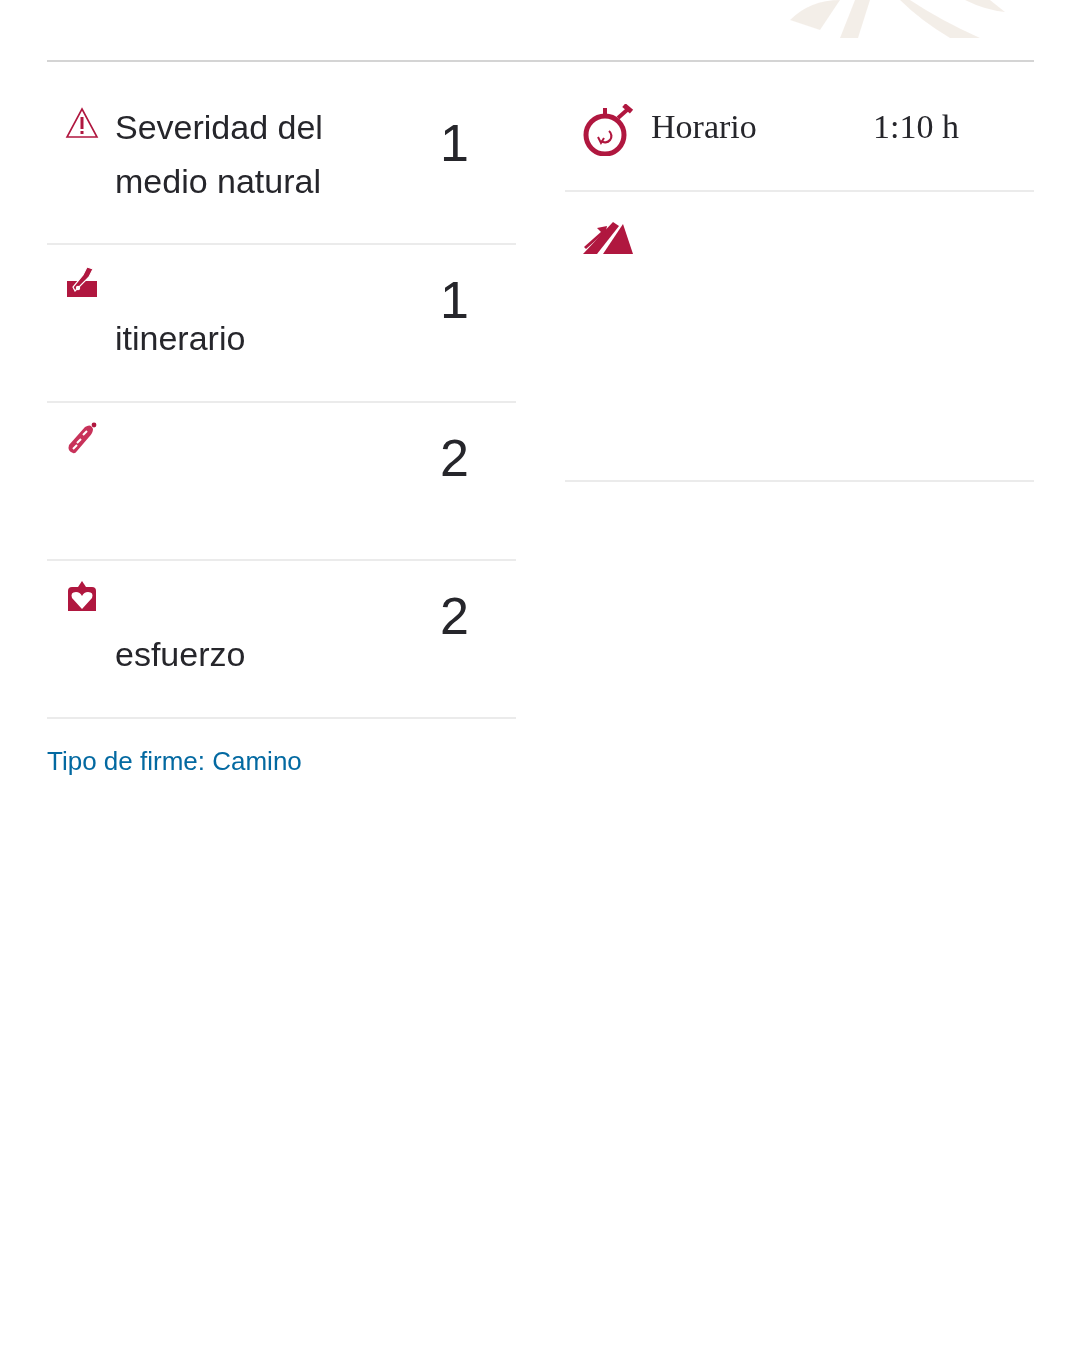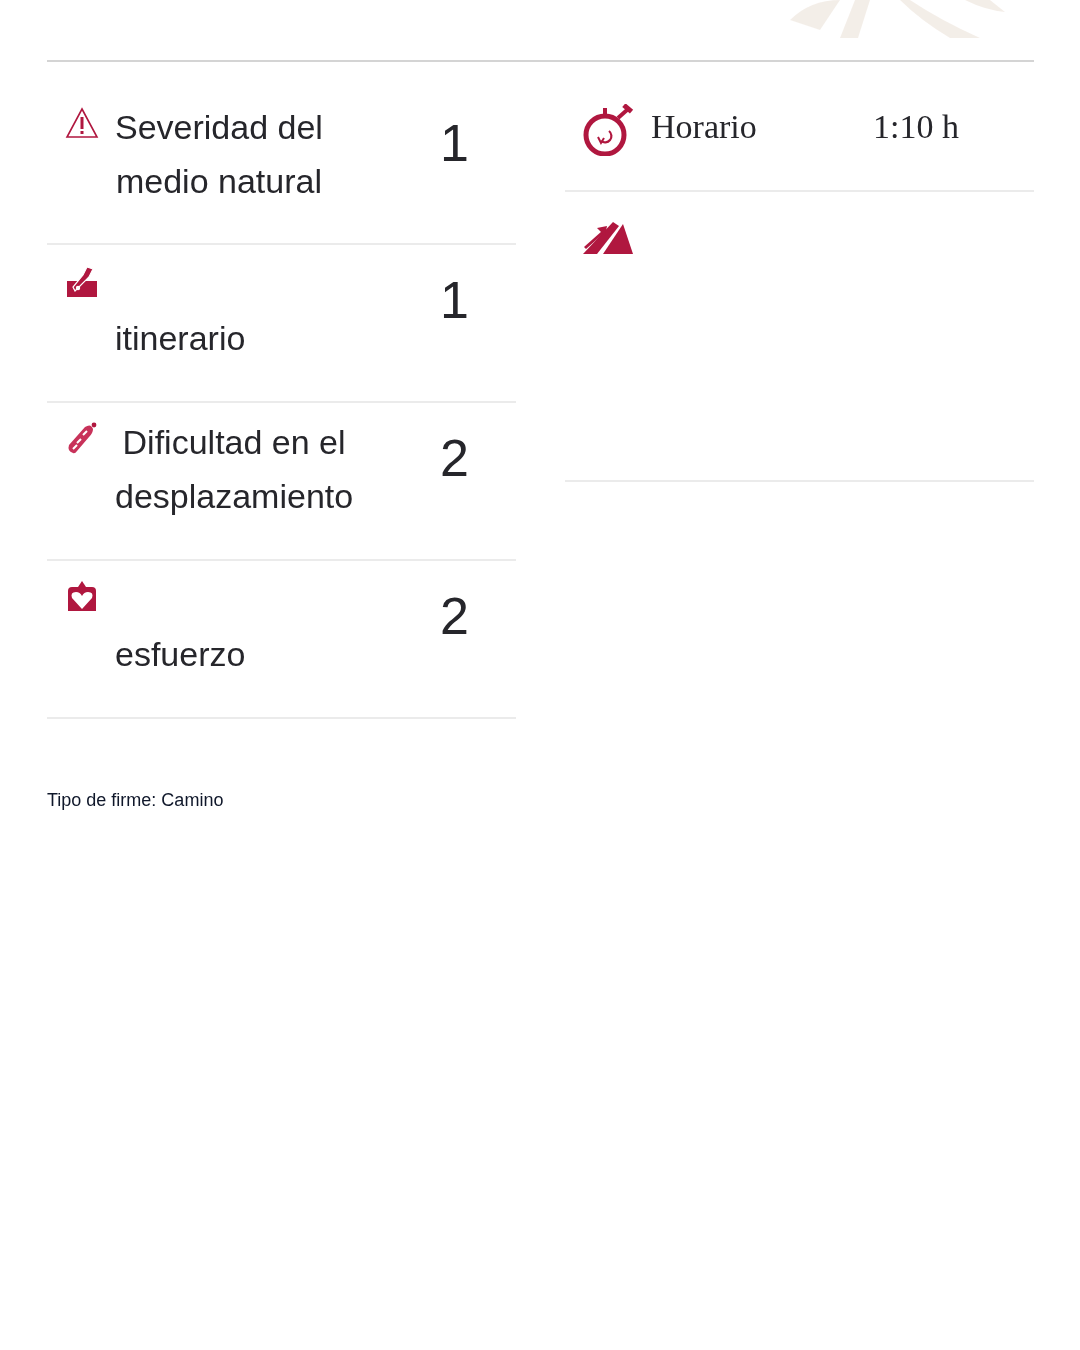--- a/index.html
+++ b/index.html
@@ -5,34 +5,34 @@
     html, body { margin: 0; padding: 0; }
     body {
       width: 1080px; height: 1350px; position: relative; overflow: hidden;
       background: #ffffff;
       font-family: "Liberation Sans", "DejaVu Sans", sans-serif;
       color: #26262b;
     }
     .top-deco { position: absolute; left: 780px; top: 0; width: 240px; height: 38px; opacity: 0.55; }
     .top-rule { position: absolute; left: 47px; top: 60px; width: 987px; height: 2px; background: #d4d4d4; }
 
-    .col { position: absolute; text-align: center; }
+    .col { position: absolute; }
     .col-left { left: 47px; top: 88px; width: 469px; }
     .col-right { left: 565px; top: 88px; width: 469px; font-family: Liberation Serif, serif; }
 
     .row { position: relative; border-bottom: 2px solid #ebebeb; box-sizing: border-box; }
     .row .icon { position: absolute; left: 18px; width: 34px; height: 34px; }
     .row .label { position: absolute; left: 68px; font-size: 34px; line-height: 54px; color: #26262b; }
     .row .score { position: absolute; left: 393px; font-size: 52px; line-height: 54px; color: #26262b; }
 
     .col-right .row .icon { left: 18px; width: 52px; height: 52px; }
     .col-right .row .label { left: 86px; }
     .col-right .row .value { position: absolute; left: 308px; font-size: 34px; line-height: 54px; color: #26262b; }
 
-    .firme { position: absolute; left: 47px; top: 746px; font-size: 18px; color: #0f172a; margin-top: 44px; }
+    .firme { position: absolute; left: 47px; top: 746px; font-size: 26px; color: #0369a1; }
   </style>
 </head>
 <body>
 
 <svg class="top-deco" viewBox="0 0 240 38">
   <path d="M10 20 Q30 0 60 0 L40 30 Z" fill="#ebe1d7"></path>
   <path d="M60 38 L75 0 L90 0 L78 38 Z" fill="#ebe1d7"></path>
   <path d="M130 0 Q160 20 200 38 L170 38 Q140 20 120 0 Z" fill="#ebe1d7"></path>
   <path d="M185 0 Q205 10 225 12 L210 0 Z" fill="#ebe1d7"></path>
 </svg>
@@ -62,23 +62,20 @@
     </div>
     <div class="score" style="top:28px">1</div>
   </div>
 
   <div class="row" style="height:158px">
     <svg class="icon" style="top:18px" viewBox="0 0 34 34">
       <path d="M8 32 Q2 30 4 24 L20 6 Q26 2 28 8 Q28 12 24 16 L12 30 Q10 33 8 32 Z" fill="#c8325a"></path>
       <path d="M8 28 L12 24 M12 22 L16 18 M18 14 L22 10" stroke="#fff" stroke-width="2"></path>
       <circle cx="29" cy="4" r="2.4" fill="#b0173f"></circle>
     </svg>
-    <div class="label" style="top:12px">
-      <span>Dificultad en el</span><br><span>desplazamiento</span>
-    </div>
     <div class="score" style="top:28px">2</div>
   </div>
 
   <div class="row" style="height:158px">
     <svg class="icon" style="top:20px" viewBox="0 0 34 34">
       <path d="M3 30 L3 10 Q3 6 7 6 L27 6 Q31 6 31 10 L31 30 Z" fill="#b0173f"></path>
       <path d="M17 28 L7 17 Q5 11 11 11 Q15 11 17 15 Q19 11 23 11 Q29 11 27 17 Z" fill="#fff"></path>
       <path d="M17 0 L21 6 L13 6 Z" fill="#b0173f"></path>
     </svg>
     <div class="label" style="top:12px">

